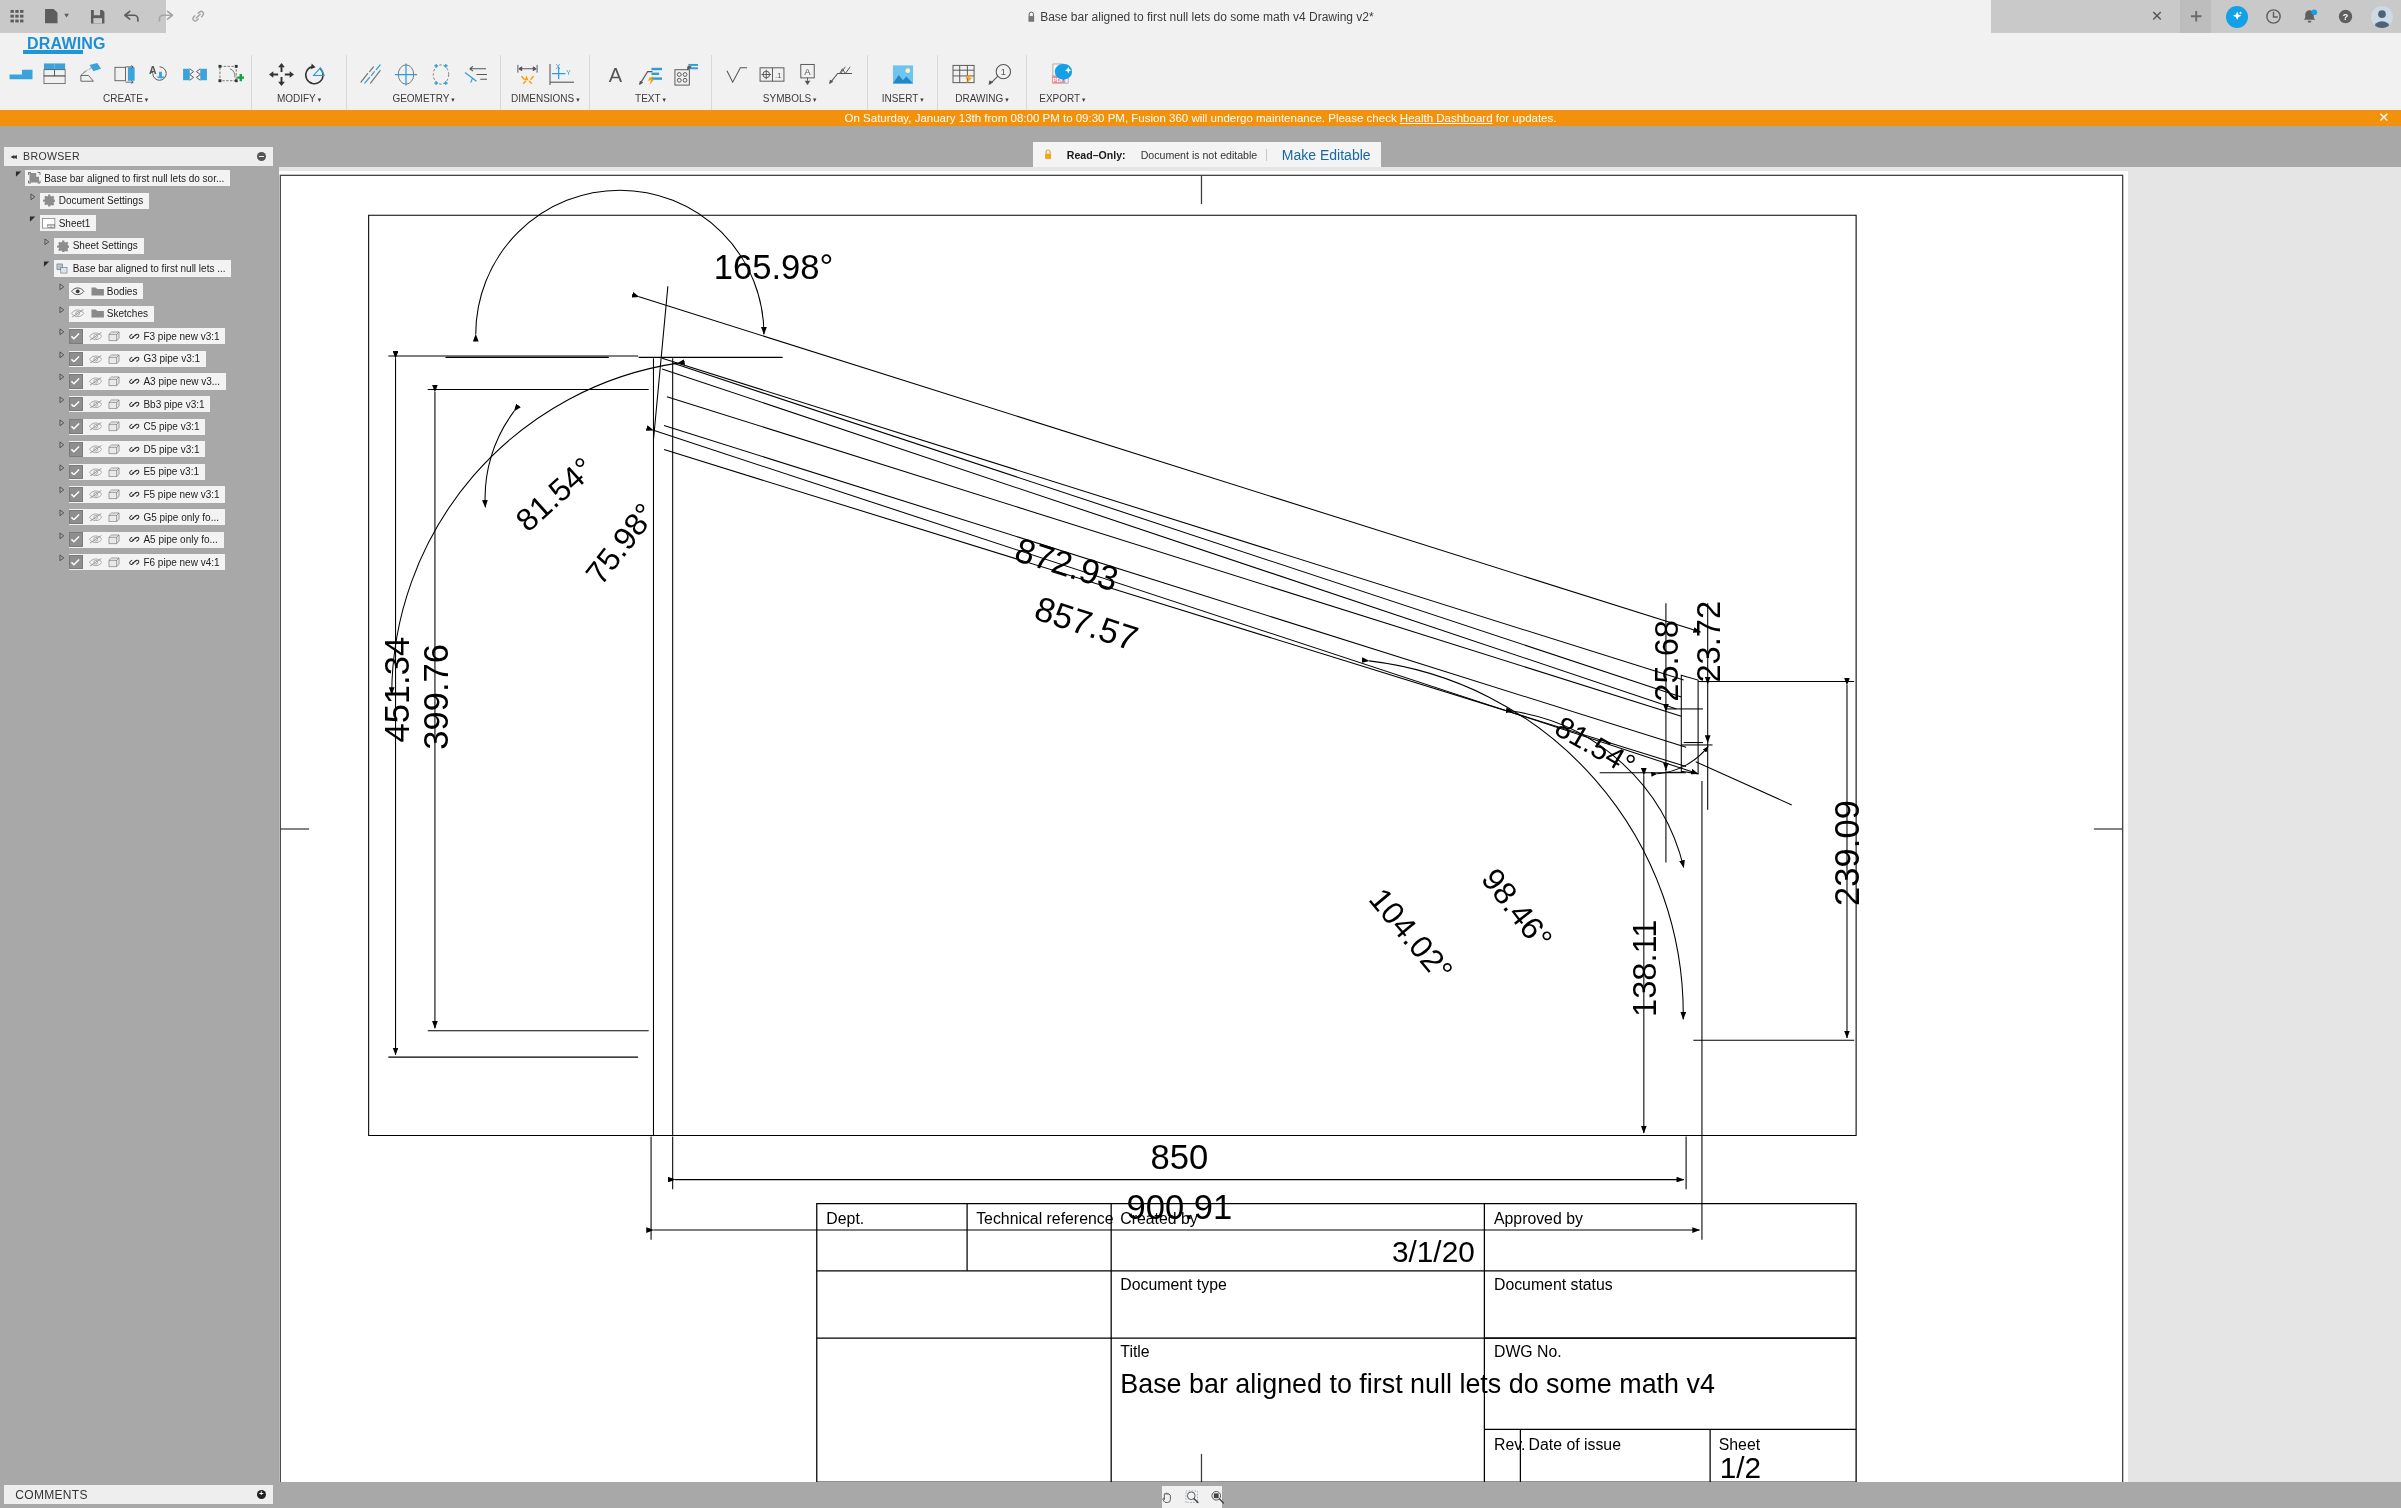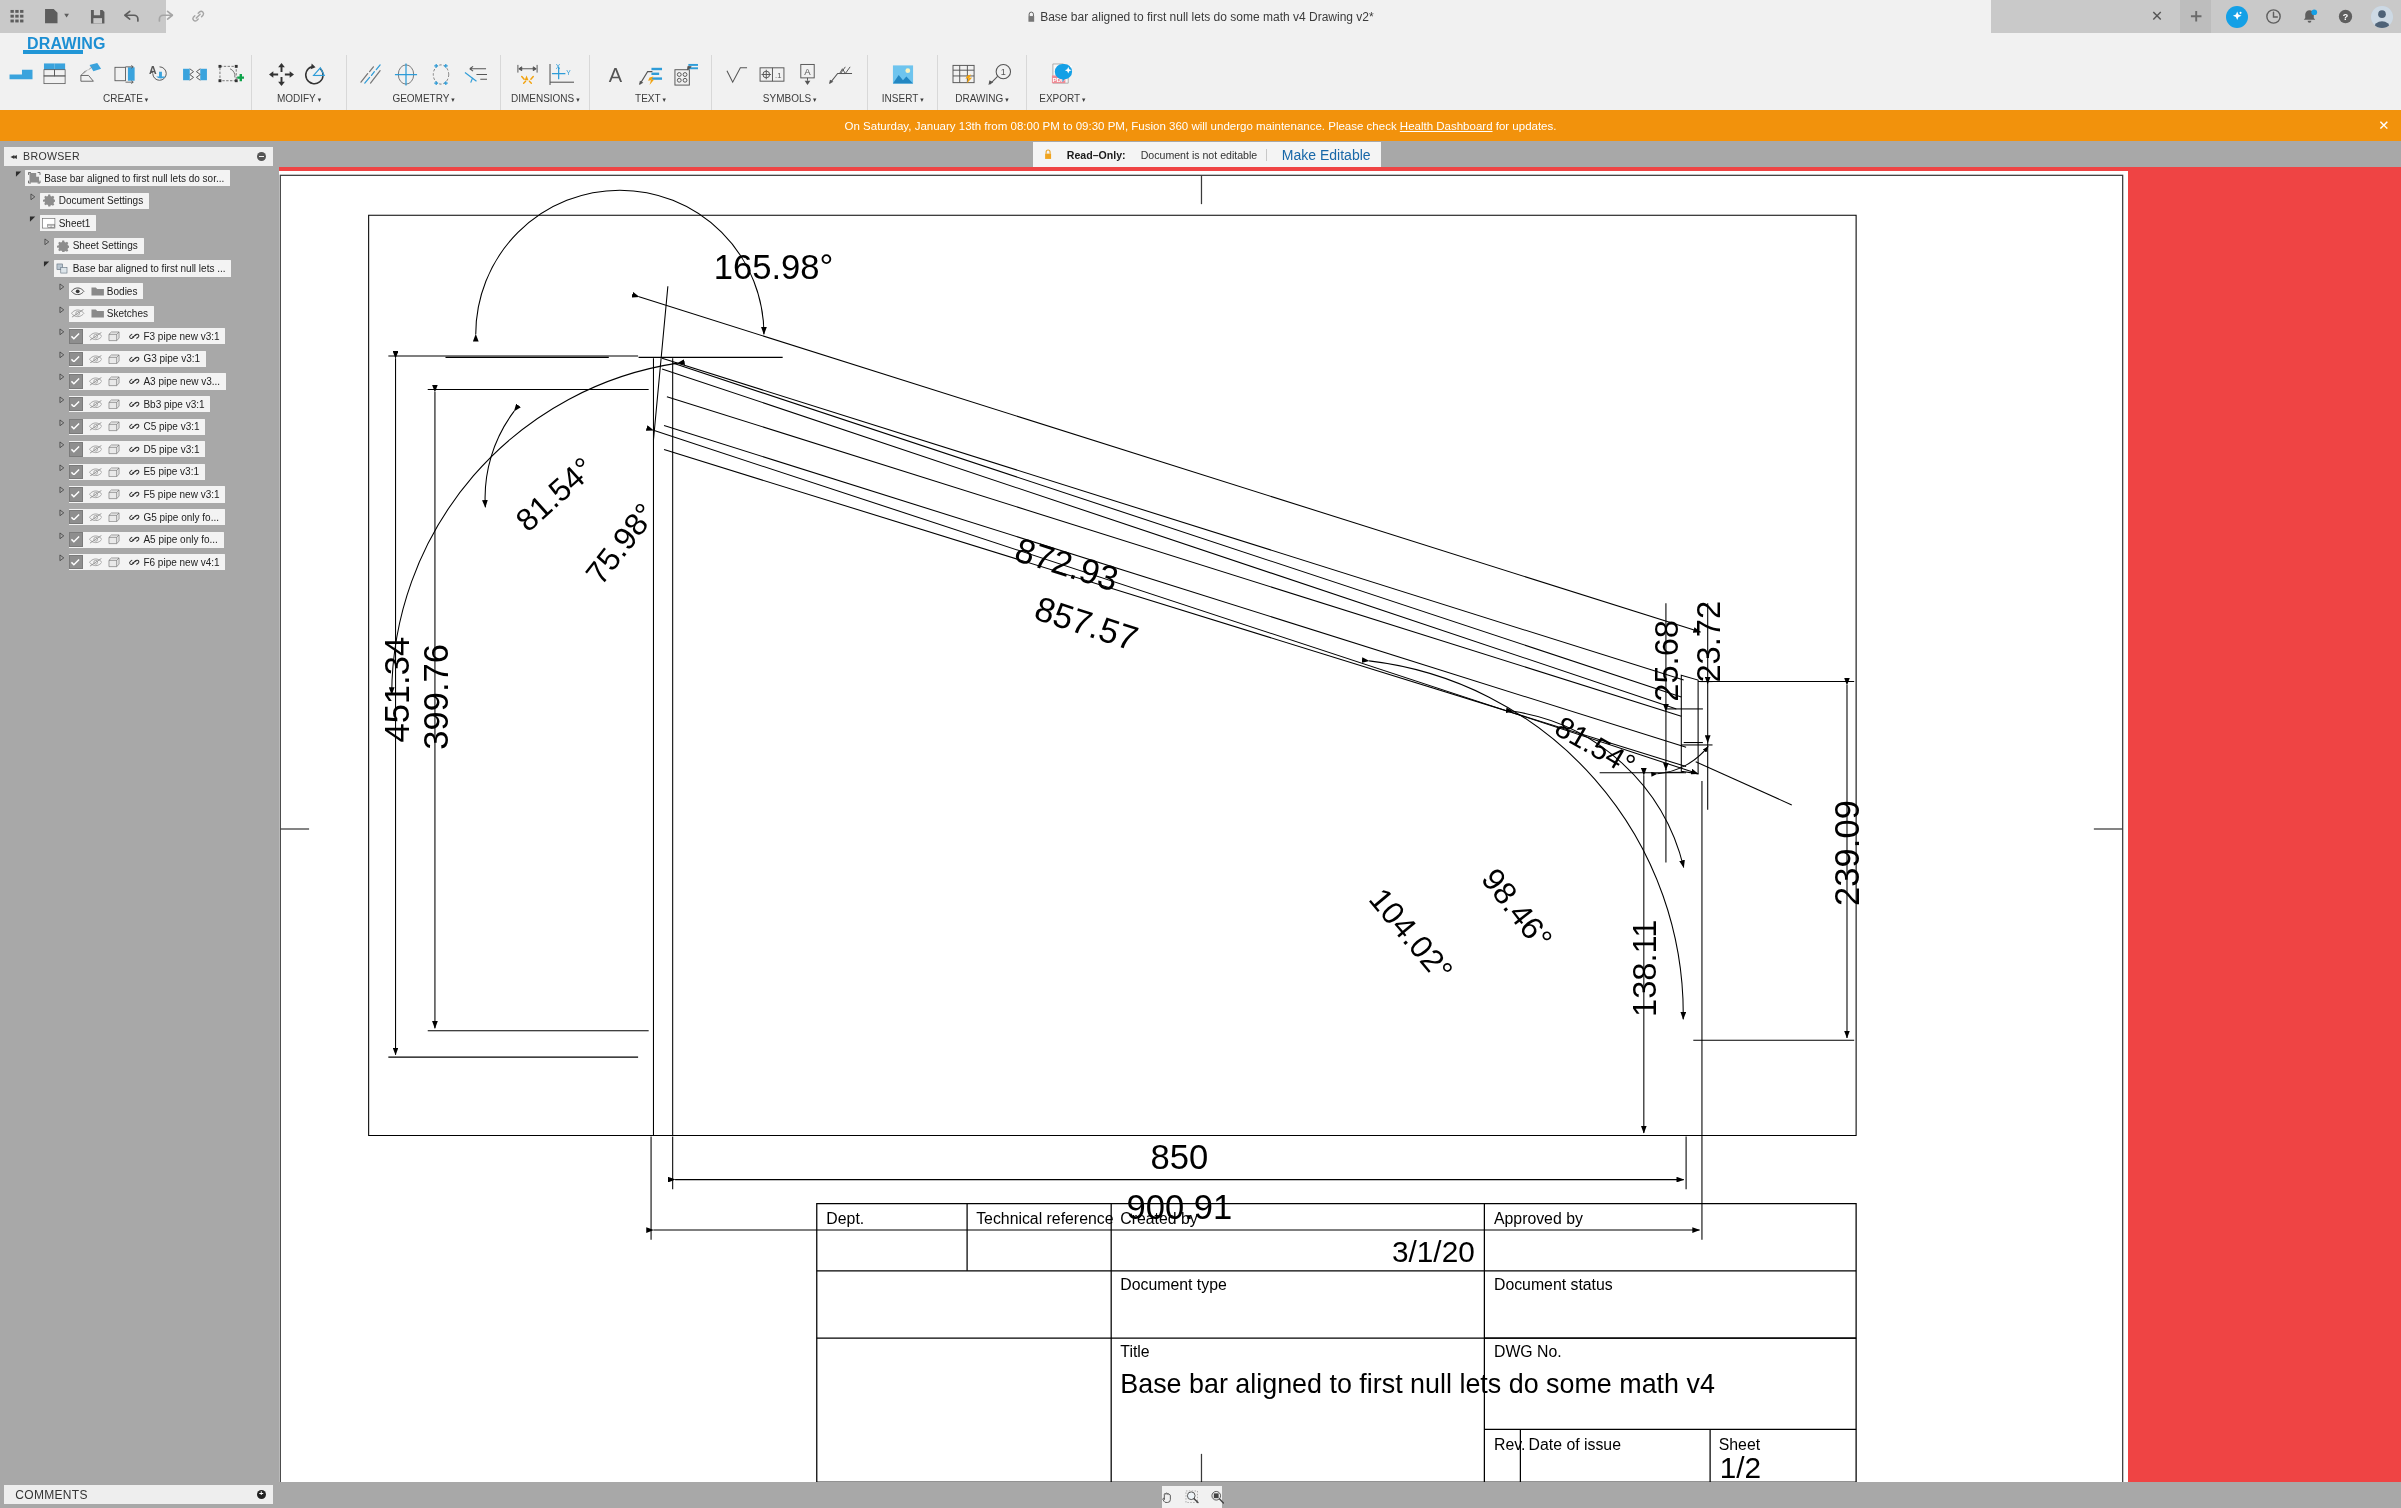--- a/index.html
+++ b/index.html
@@ -29,21 +29,21 @@
   .wsunder{position:absolute;left:23px;top:17.3px;width:60px;height:3.4px;background:#2196d6;}
   .panels{position:absolute;left:0;top:22px;height:56px;display:flex;align-items:flex-start;}
   .panel{position:relative;height:56px;display:flex;flex-direction:column;align-items:center;padding:0 6.2px;border-right:1px solid #d8d8d8;}
   .panel:last-child{border-right:none;}
   .prow{display:flex;align-items:center;gap:4.8px;height:39px;}
   .pbtn{width:30px;height:30px;display:flex;align-items:center;justify-content:center;}
   .plabel{font-size:10px;color:#3c3c3c;margin-top:-1px;white-space:nowrap;}
   .plabel .caret{font-size:6.7px;margin-left:1.9px;}
 
   
-  .banner{position:absolute;left:0;top:110px;width:2401px;height:31px;background:#f2920c;display:flex;align-items:center;justify-content:center;}
+  .banner{position:absolute;left:0;top:110px;width:2401px;height:16px;background:#f2920c;display:flex;align-items:center;justify-content:center;}
   .banner-text{font-size:11.5px;color:#fff;}
   .banner-text a{color:#fff;text-decoration:underline;}
   .banner-x{position:absolute;right:11.5px;top:50%;transform:translateY(-50%);color:#fff;font-size:13.4px;line-height:1;}
 
   
   .ro-strip{position:absolute;left:0;top:142px;width:2401px;height:25.5px;background:#a8a8a8;}
   .ro-box{position:absolute;left:1033px;top:142px;height:25.5px;background:#f4f4f4;display:flex;align-items:center;padding:0 10.6px;gap:15px;}
   .ro-lock{width:8.2px;height:10.6px;display:block;}
   .ro-k{font-size:10.6px;color:#1a1a1a;font-weight:bold;}
   .ro-v{font-size:10.6px;color:#333;padding-right:8.6px;border-right:1px solid #c8c8c8;}
@@ -59,21 +59,21 @@
   .tree{position:absolute;left:0;top:28px;width:279px;}
   .trow{position:relative;height:22.6px;display:flex;}
   .tw{display:inline-block;width:12.5px;flex:0 0 12.5px;text-align:center;color:#333;font-size:7.2px;}
   .hl{background:#f3f3f3;display:inline-flex;align-items:center;height:16.3px;padding-right:5.8px;border-radius:0.5px;}
   .tlabel{font-size:10px;color:#222;white-space:nowrap;}
   .tico{width:14.4px;height:13.4px;flex:0 0 14.4px;display:flex;align-items:center;justify-content:center;margin:0 2.4px;}
   .cb{width:12.5px;height:12.5px;background:#8e8e8e;border:0.5px solid #7b7b7b;display:flex;align-items:center;justify-content:center;margin-right:2.9px;flex:0 0 12.5px;}
   .cb svg{display:block;}
 
   
-  .canvas{position:absolute;left:279px;top:167px;width:2123px;height:1315px;background:#ef4444;overflow:hidden;}
+  .canvas{position:absolute;left:279px;top:167px;width:2123px;height:1315px;background:#e5e5e5;overflow:hidden;}
   .sheet{position:absolute;left:-4.8px;top:3.8px;width:1854px;height:1316px;background:#ffffff;}
   .drawing-svg{position:absolute;left:0;top:0;}
 
   
   .comments{position:absolute;left:3.8px;top:1485px;width:269px;height:19px;background:#eeeeee;display:flex;align-items:center;}
   .comments .ttl{margin-left:11.5px;font-size:12px;color:#333;letter-spacing:0.3px;}
   .comments .plus{position:absolute;right:6.7px;width:9.6px;height:9.6px;border-radius:50%;background:#222;color:#fff;font-size:7.7px;line-height:8.6px;text-align:center;font-weight:bold;}
   .navbar{position:absolute;left:1162px;top:1486px;width:60px;height:22px;background:#f1f1f1;display:flex;align-items:center;justify-content:center;gap:10.6px;}
   .navbar .nb{width:16.3px;height:16.3px;display:flex;align-items:center;justify-content:center;}
   .sbar{position:absolute;left:0;top:1482px;width:2401px;height:27px;background:#a8a8a8;}

